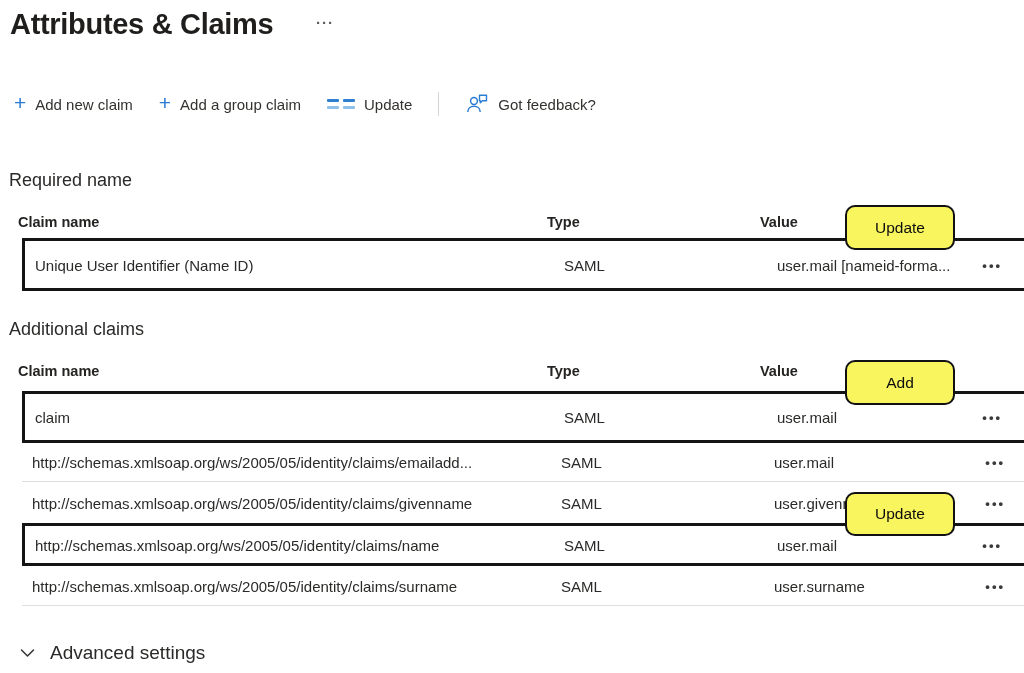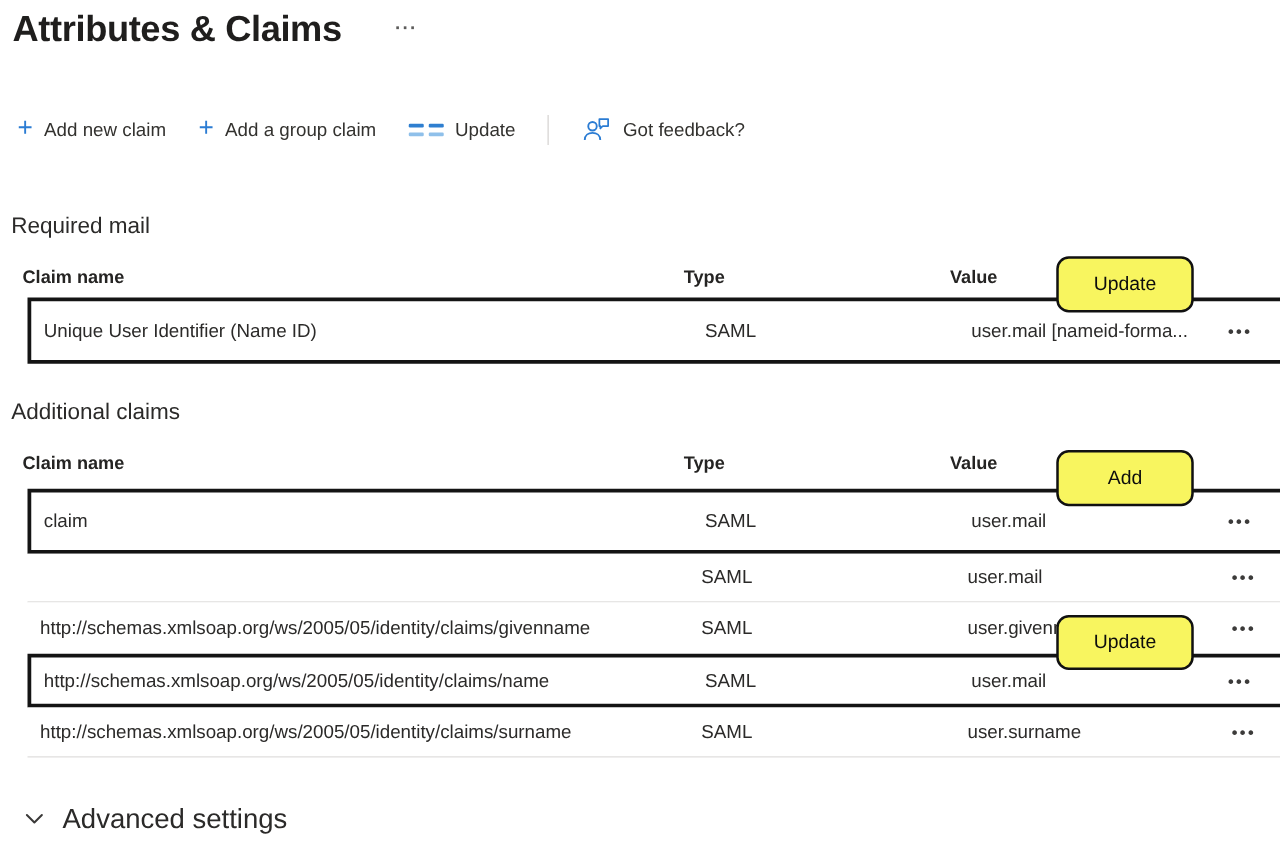--- a/index.html
+++ b/index.html
@@ -75,21 +75,21 @@
     display:flex; align-items:center; justify-content:center;
     font-size:15.5px; color:#0d0d0d; z-index:5;
   }
   #callout-0 { left:845px; top:205px; height:45px; }
   #callout-1 { left:845px; top:360px; height:45px; }
   #callout-2 { left:845px; top:492px; height:44px; }
   
   .advanced {
     position:absolute; left:20px; top:642px; display:flex; align-items:center; gap:15px;
     background:none; border:none; cursor:pointer;
-    font-family:"Liberation Sans", sans-serif; font-size:22px; color:#2b2a29;
+    font-family:"Liberation Sans", sans-serif; font-size:19px; color:#2b2a29;
   }
   .chevron svg { display:block; }
 </style>
 </head>
 <body>
 
 <div class="page">
 
   <h1 class="page-title">Attributes &amp; Claims</h1>
   <span class="title-more">···</span>
@@ -122,21 +122,21 @@
         <svg width="24" height="22" viewBox="0 0 24 22" fill="none">
           <circle cx="9" cy="8" r="3.4" stroke="#2b7cd3" stroke-width="1.5"></circle>
           <path d="M2.8 19 C2.8 15.4 5.6 13.3 9 13.3 C12.4 13.3 15.2 15.4 15.2 19" stroke="#2b7cd3" stroke-width="1.5" fill="none"></path>
           <path d="M14.5 2.2 h7 v5.6 h-4.2 l-2 2 v-2 h-0.8 z" stroke="#2b7cd3" stroke-width="1.4" fill="none" stroke-linejoin="round"></path>
         </svg>
       </span>
       <span>Got feedback?</span>
     </button>
   </div>
 
-  <div class="section-heading" id="req-heading">Required mail</div>
+  <div class="section-heading" id="req-heading">Required name</div>
 
   <div class="thead" id="thead-required">
     <span class="c c1">Claim name</span>
     <span class="c c2">Type</span>
     <span class="c c3">Value</span>
   </div>
 
   <div class="rows" id="rows-required">
     <div class="row boxed" id="row-req-0">
       <span class="cell c1">Unique User Identifier (Name ID)</span>
@@ -155,20 +155,21 @@
   </div>
 
   <div class="rows" id="rows-additional">
     <div class="row boxed" id="row-add-0">
       <span class="cell c1">claim</span>
       <span class="cell c2">SAML</span>
       <span class="cell c3">user.mail</span>
       <button class="row-menu">•••</button>
     </div>
     <div class="row plain" id="row-add-1">
+      <span class="cell c1">http://schemas.xmlsoap.org/ws/2005/05/identity/claims/emailadd...</span>
       <span class="cell c2">SAML</span>
       <span class="cell c3">user.mail</span>
       <button class="row-menu">•••</button>
     </div>
     <div class="row noborder" id="row-add-2">
       <span class="cell c1">http://schemas.xmlsoap.org/ws/2005/05/identity/claims/givenname</span>
       <span class="cell c2">SAML</span>
       <span class="cell c3">user.givenname</span>
       <button class="row-menu">•••</button>
     </div>

